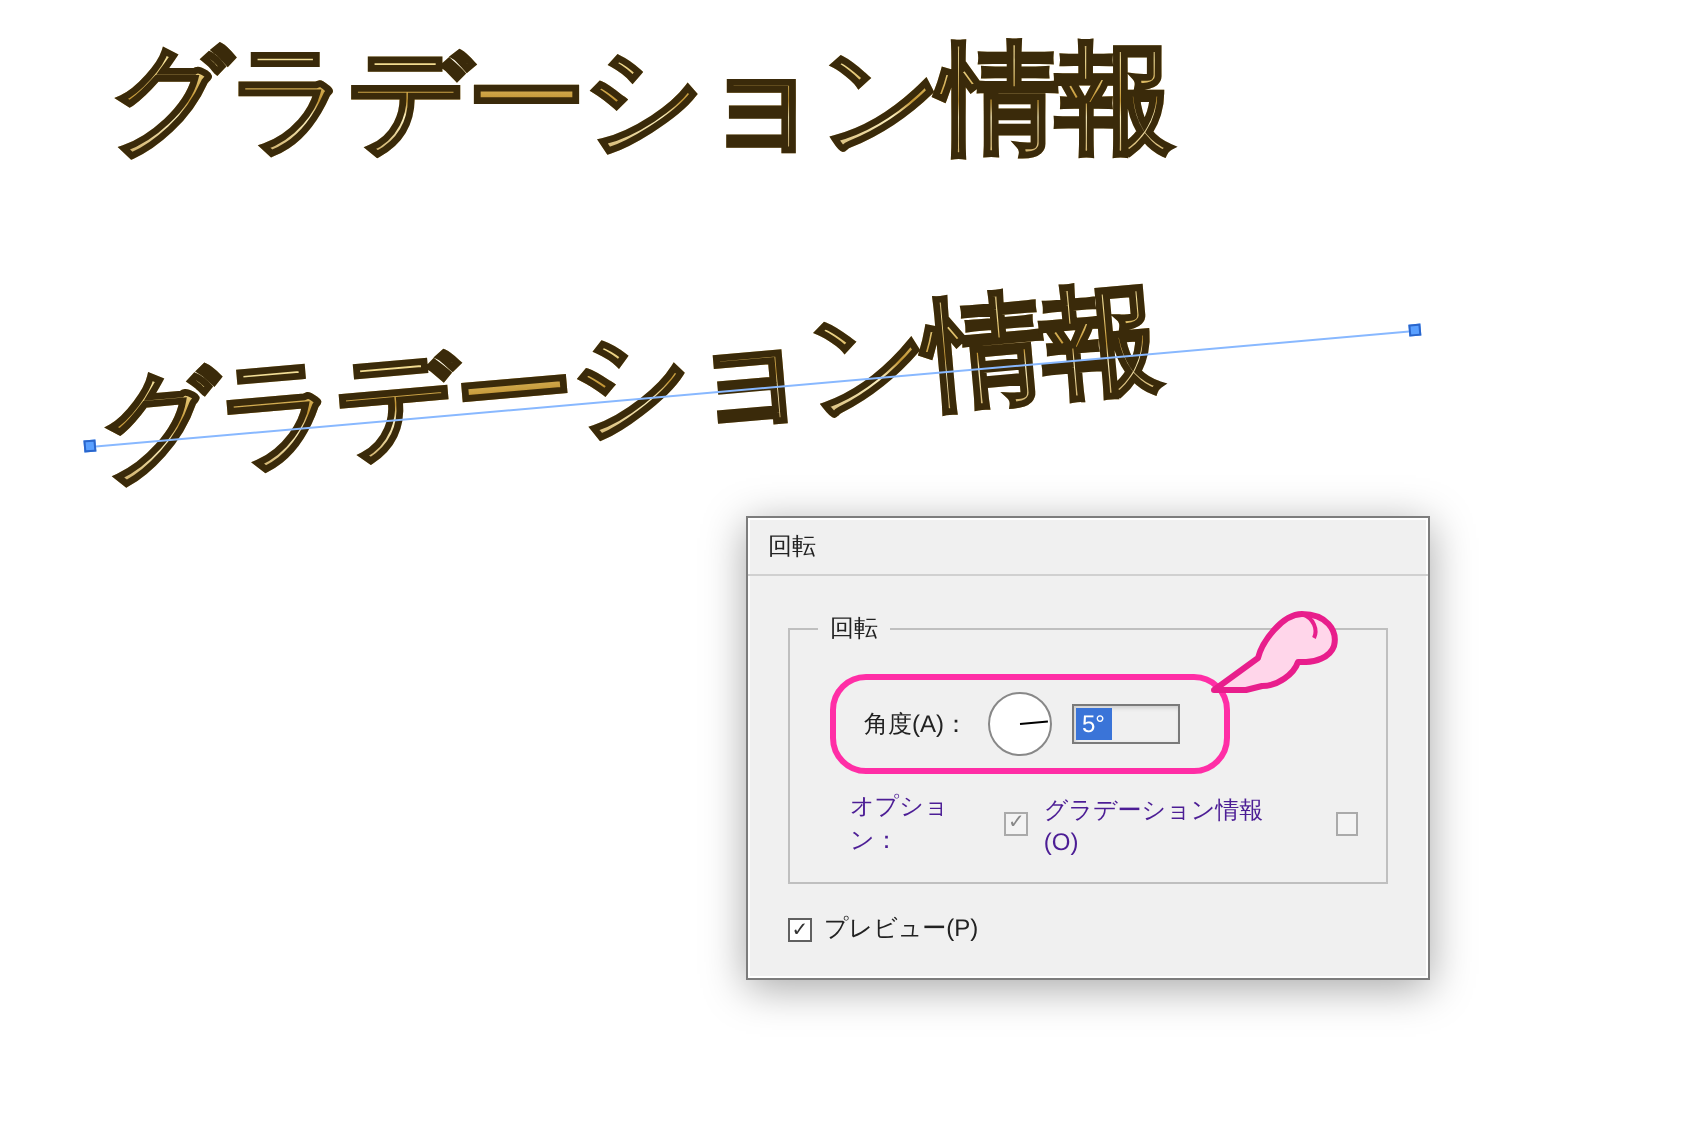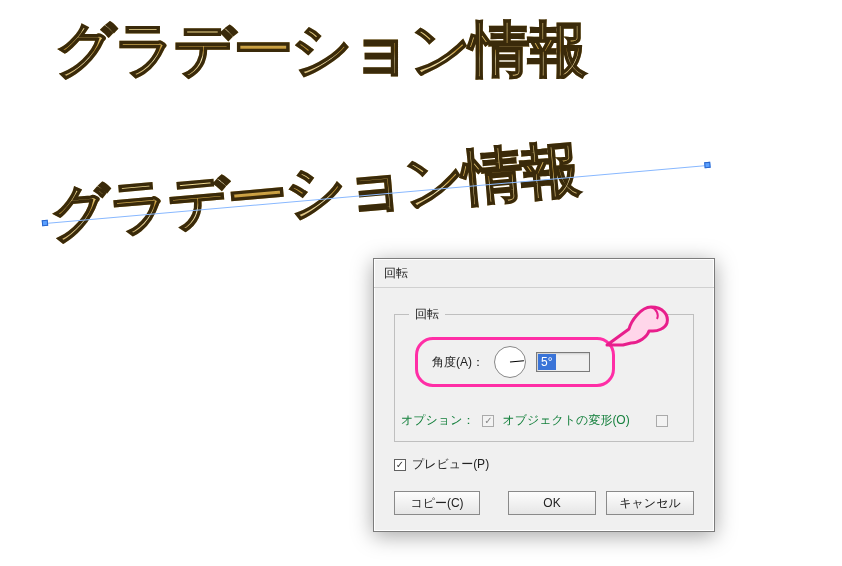--- a/index.html
+++ b/index.html
@@ -116,25 +116,25 @@
   margin: 1px;
 }
 .pointer-hand {
   position: absolute;
   top: -36px; left: 186px;
   width: 70px; height: 56px;
 }
 
 .options-row {
   position: absolute;
-  bottom: 12px; left: 6px; right: 14px;
+  bottom: 12px; left: 30px; right: 14px;
   display: flex;
   align-items: center;
   gap: 8px;
-  color: #15803d;
+  color: #4c1d95;
   font-size: 12px;
 }
 .chk { width:12px; height:12px; border:1px solid #aaa; display:inline-flex; align-items:center; justify-content:center; background:#f3f3f3; font-size:10px; line-height:1; color:#888; }
 .chk.on::before { content:"✓"; }
 
 .preview-row { margin-top: 14px; display:flex; align-items:center; gap:6px; font-size:12px; }
 .chk-live { width:12px; height:12px; border:1px solid #606060; display:inline-flex; align-items:center; justify-content:center; background:#fff; font-size:10px; }
 .chk-live::before { content:"✓"; color:#333; }
 
 .buttons { display:flex; gap:10px; margin-top:18px; align-items:center; }
@@ -180,31 +180,25 @@
 
         <svg class="pointer-hand" viewBox="0 0 70 56">
           <path d="M6 44 L28 28 C30 20 40 6 50 6 C62 6 68 14 66 22 C64 28 56 30 52 30 L48 30 C46 36 38 42 30 42 L22 44 Z" fill="#ffd6ea" stroke="#e81e8c" stroke-width="3" stroke-linejoin="round"></path>
           <path d="M50 6 C56 8 58 14 56 18" fill="none" stroke="#e81e8c" stroke-width="2"></path>
         </svg>
       </div>
 
       <div class="options-row">
         <span>オプション：</span>
         <span class="chk on"></span>
-        <span>オブジェクトの変形(O)</span>
+        <span>グラデーション情報(O)</span>
         <span style="width:10px"></span>
         <span class="chk"></span>
       </div>
     </fieldset>
 
     <div class="preview-row">
       <span class="chk-live"></span>
       <span>プレビュー(P)</span>
     </div>
 
-    <div class="buttons">
-      <div class="btn btn-copy">コピー(C)</div>
-      <div class="spacer"></div>
-      <div class="btn btn-ok">OK</div>
-      <div class="btn btn-cancel">キャンセル</div>
-    </div>
   </div>
 </div>
 
 </body></html>

